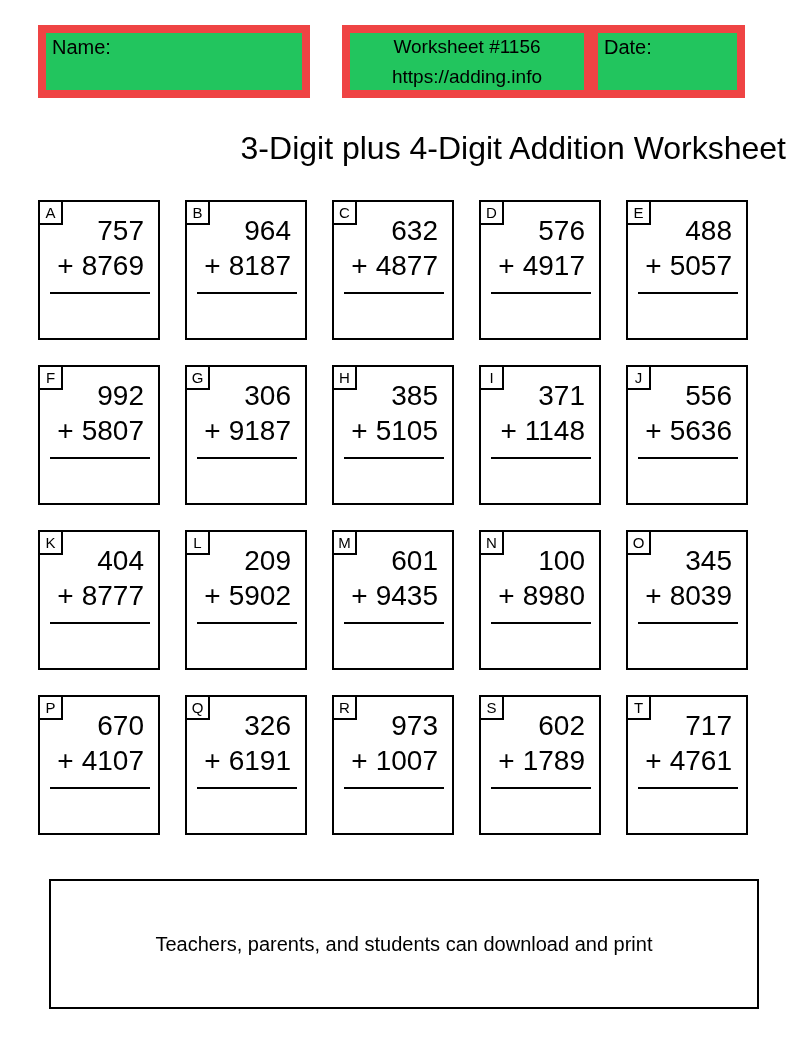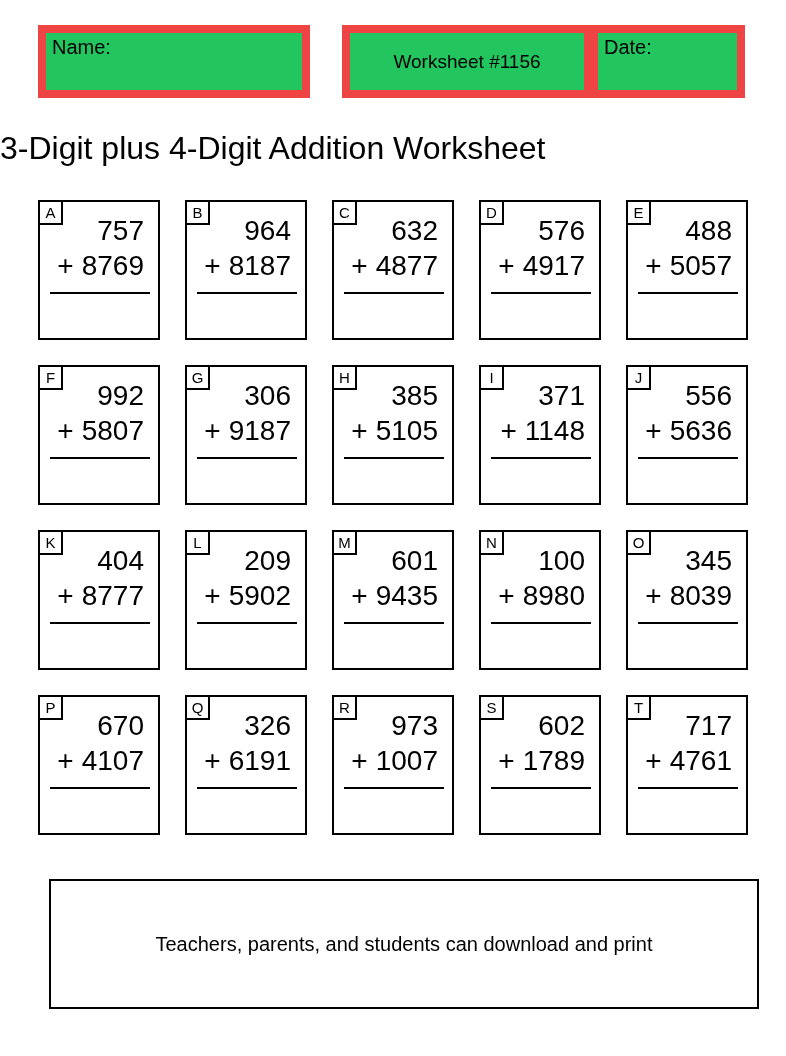--- a/index.html
+++ b/index.html
@@ -21,21 +21,21 @@
   .name-box { left: 38px; top: 25px; width: 272px; height: 73px; font-size: 20px; padding: 3px 0 0 6px; }
   .ws-box {
     left: 325px; top: 25px; width: 250px; height: 73px;
     display: flex; flex-direction: column; justify-content: center; align-items: center;
     text-align: center; font-size: 19px; line-height: 30px; margin-left: 17px;
   }
   .date-box { left: 590px; top: 25px; width: 155px; height: 73px; font-size: 20px; padding: 3px 0 0 6px; }
   .title {
     position: absolute;
     top: 130px; left: 0; width: 100%;
-    text-align: left;
+    text-align: right;
     font-size: 32px;
     line-height: 36px;
   }
   .grid {
     position: absolute;
     left: 38px; top: 200px;
     display: grid;
     grid-template-columns: repeat(5, 122px);
     grid-auto-rows: 140px;
     column-gap: 25px;
@@ -96,20 +96,21 @@
 <body>
 
 <div class="page">
 
   <div class="hdr-box name-box">
     <span>Name:</span>
   </div>
 
   <div class="hdr-box ws-box">
     <div>Worksheet #1156</div>
+    <div>https://adding.info</div>
   </div>
 
   <div class="hdr-box date-box">
     <span>Date:</span>
   </div>
 
   <div class="title">3-Digit plus 4-Digit Addition Worksheet</div>
 
   <div class="grid">
     <div class="problem">

